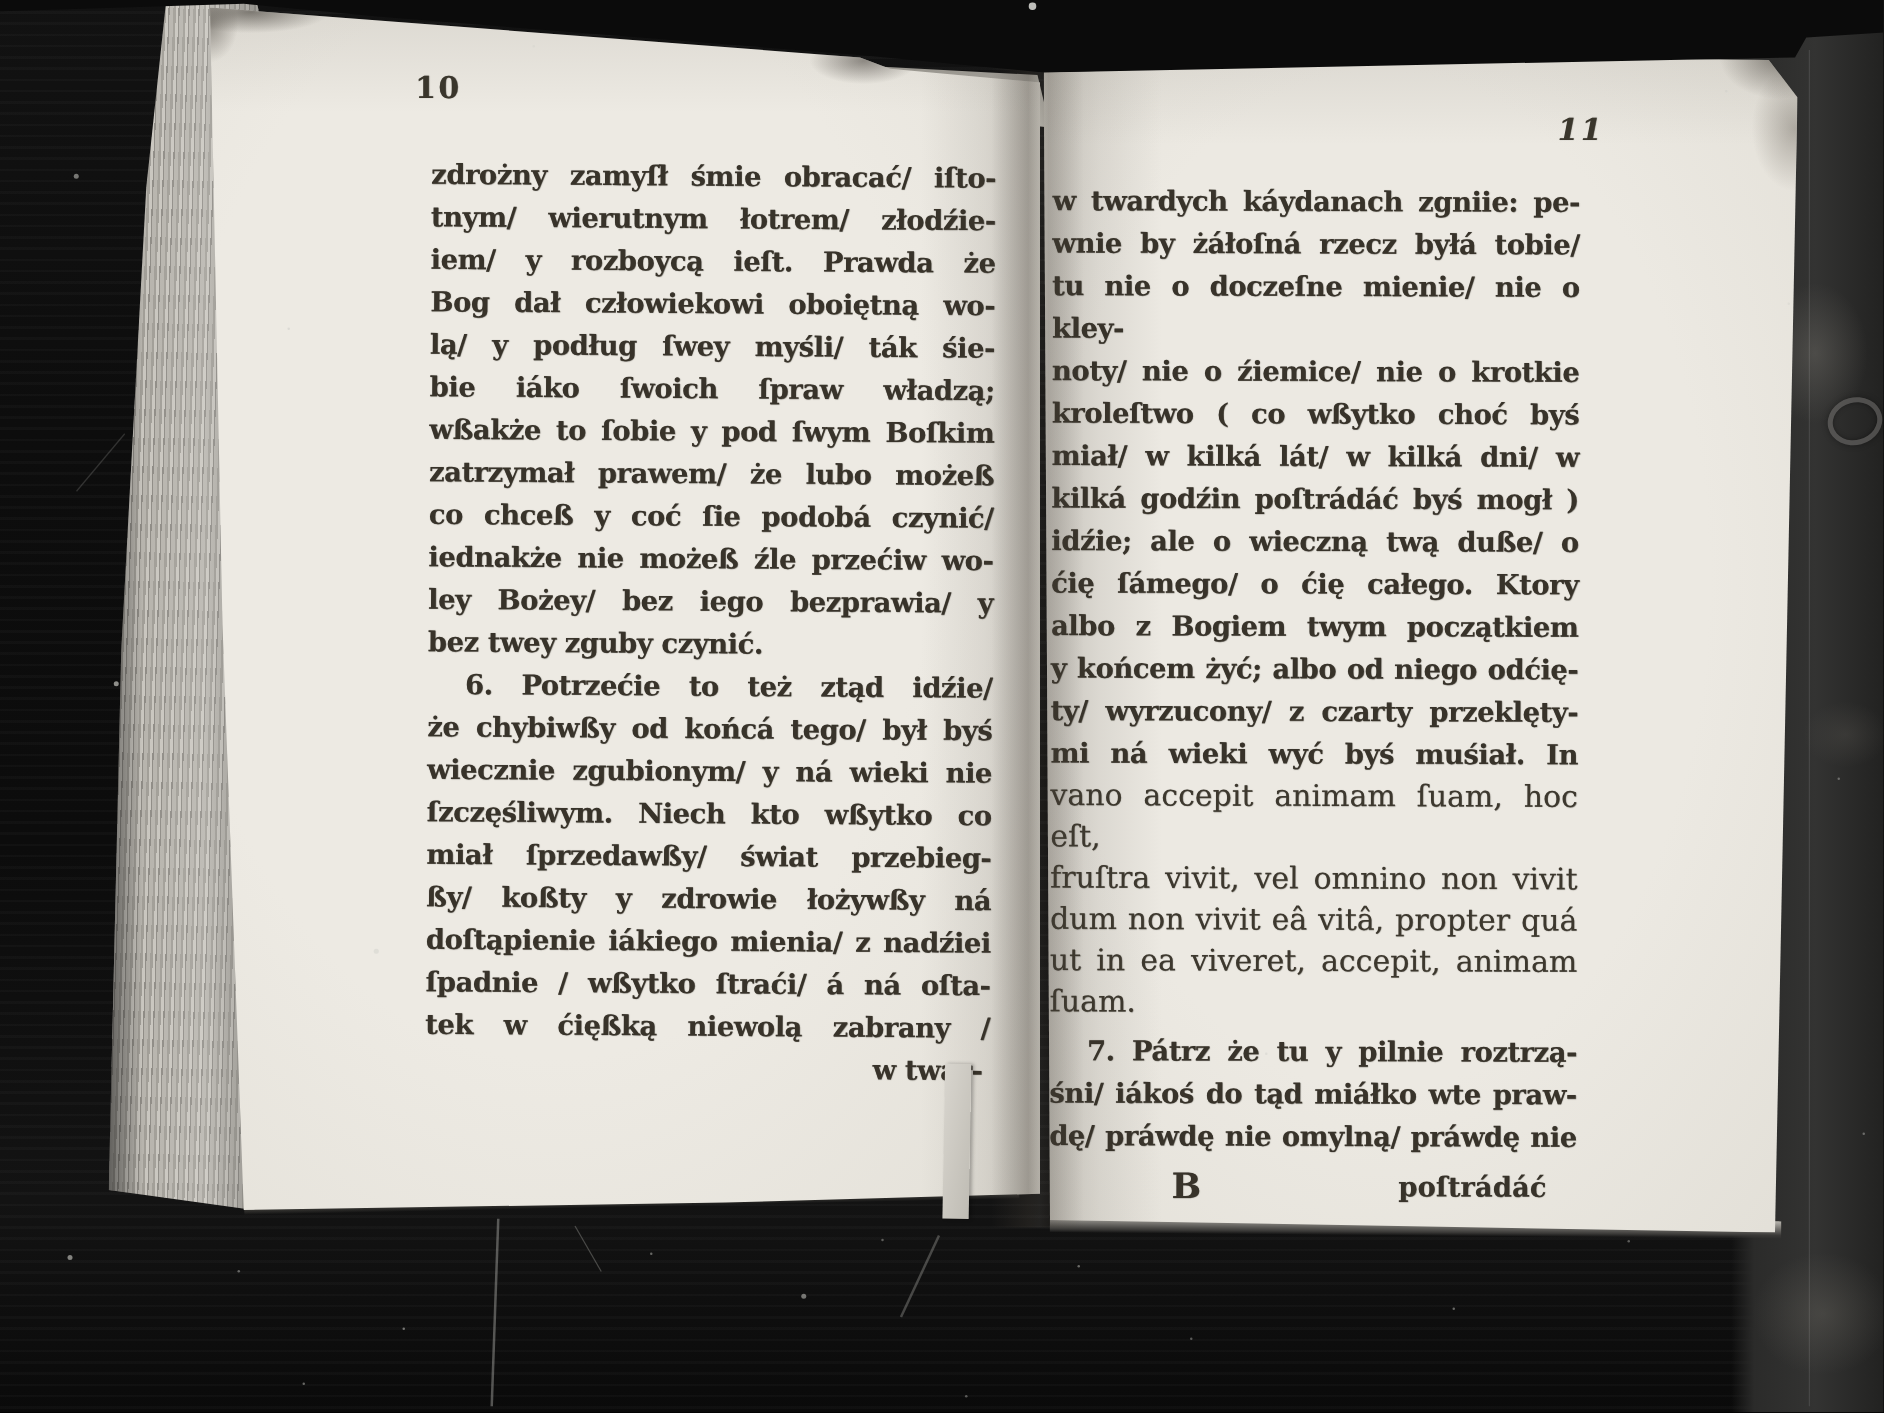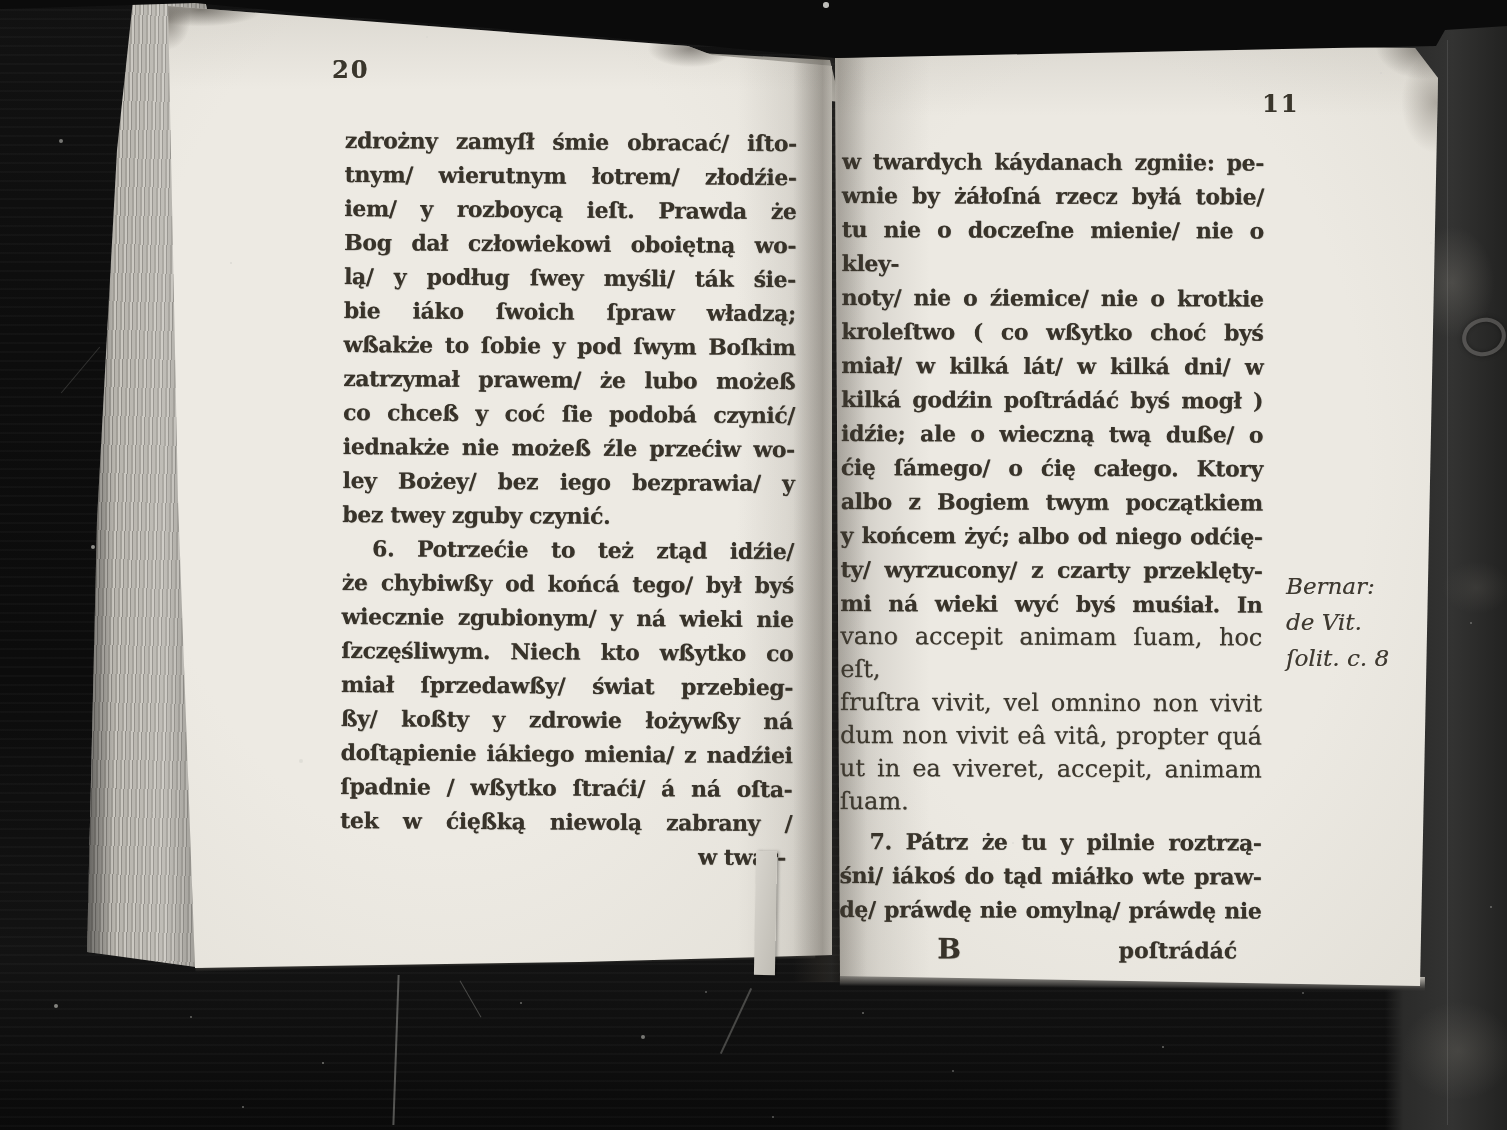--- a/index.html
+++ b/index.html
@@ -82,21 +82,21 @@
   .ribbon{
     position:absolute;left:755px;top:851px;width:21px;height:124px;z-index:3;
     transform:rotate(1deg);
     background:linear-gradient(100deg,#d8d5ce,#bfbcb4);
     box-shadow:2px 0 3px rgba(0,0,0,0.28);
   }
   
   .pagenum{position:absolute;font:bold 24px/1 "DejaVu Serif",serif;color:#3a362c;letter-spacing:2px;
     text-shadow:.3px .3px .6px rgba(56,52,44,.7);}
   .pagenum-left{left:172px;top:58px;}
-  .pagenum-right{left:432px;top:56px;position:absolute;}
+  .pagenum-right{left:416px;top:56px;position:absolute;font-style:italic;}
   .textblock{position:absolute;}
   .tb-left{left:185px;top:123px;width:452px;transform:rotate(0.4deg);transform-origin:left top;}
   .tb-right{left:12px;top:108px;width:422px;transform:rotate(0.2deg);transform-origin:left top;}
   .ln{
     font:bold 22px/34px "DejaVu Serif",serif;color:#38332a;letter-spacing:-0.4px;
     text-align:justify;text-align-last:justify;
     text-shadow:.3px .3px .7px rgba(56,52,44,.65);
   }
   .ln.lat{font-weight:normal;font-size:24px;line-height:33px;color:#3d382e;letter-spacing:0;}
   .ln.end{text-align-last:left;}
@@ -153,21 +153,21 @@
 
   <div class="table-right"></div>
   <div class="ring-mark"></div>
 
   <div class="leaf-stack"></div>
   <div class="gutter-top-fold"></div>
   <div class="page-bottom-edge-left"></div>
   <div class="page-bottom-edge-right"></div>
 
   <div class="page page-left">
-    <div class="pagenum pagenum-left">20</div>
+    <div class="pagenum pagenum-left">10</div>
     <div class="textblock tb-left" id="left-lines">
         <div class="ln bl">zdrożny zamyſł śmie obracać/ iſto-</div>
         <div class="ln bl">tnym/ wierutnym łotrem/ złodźie-</div>
         <div class="ln bl">iem/ y rozboycą ieſt. Prawda że</div>
         <div class="ln bl">Bog dał człowiekowi oboiętną wo-</div>
         <div class="ln bl">lą/ y podług ſwey myśli/ ták śie-</div>
         <div class="ln bl">bie iáko ſwoich ſpraw władzą;</div>
         <div class="ln bl">wßakże to ſobie y pod ſwym Boſkim</div>
         <div class="ln bl">zatrzymał prawem/ że lubo możeß</div>
         <div class="ln bl">co chceß y coć ſie podobá czynić/</div>
@@ -211,25 +211,20 @@
         <div class="ln bl ind gap">7. Pátrz że tu y pilnie roztrzą-</div>
         <div class="ln bl">śni/ iákoś do tąd miáłko wte praw-</div>
         <div class="ln bl">dę/ práwdę nie omylną/ práwdę nie</div>
         <div class="sig-row">
           <span class="sig-mark">B</span>
           <span class="sig-cw">poſtrádáć</span>
         </div>
       </div>
   </div>
 
-  <div class="margin-note">
-    <div>Bernar:</div>
-    <div>de Vit.</div>
-    <div>ſolit. c. 8</div>
-  </div>
 
   <div class="ribbon"></div>
   <div class="gutter-shadow"></div>
 
   <div class="top-band"></div>
   <div class="speckles"></div>
   <div class="scratch scratch-a"></div>
   <div class="scratch scratch-b"></div>
   <div class="scratch scratch-c"></div>
   <div class="scratch scratch-d"></div>

